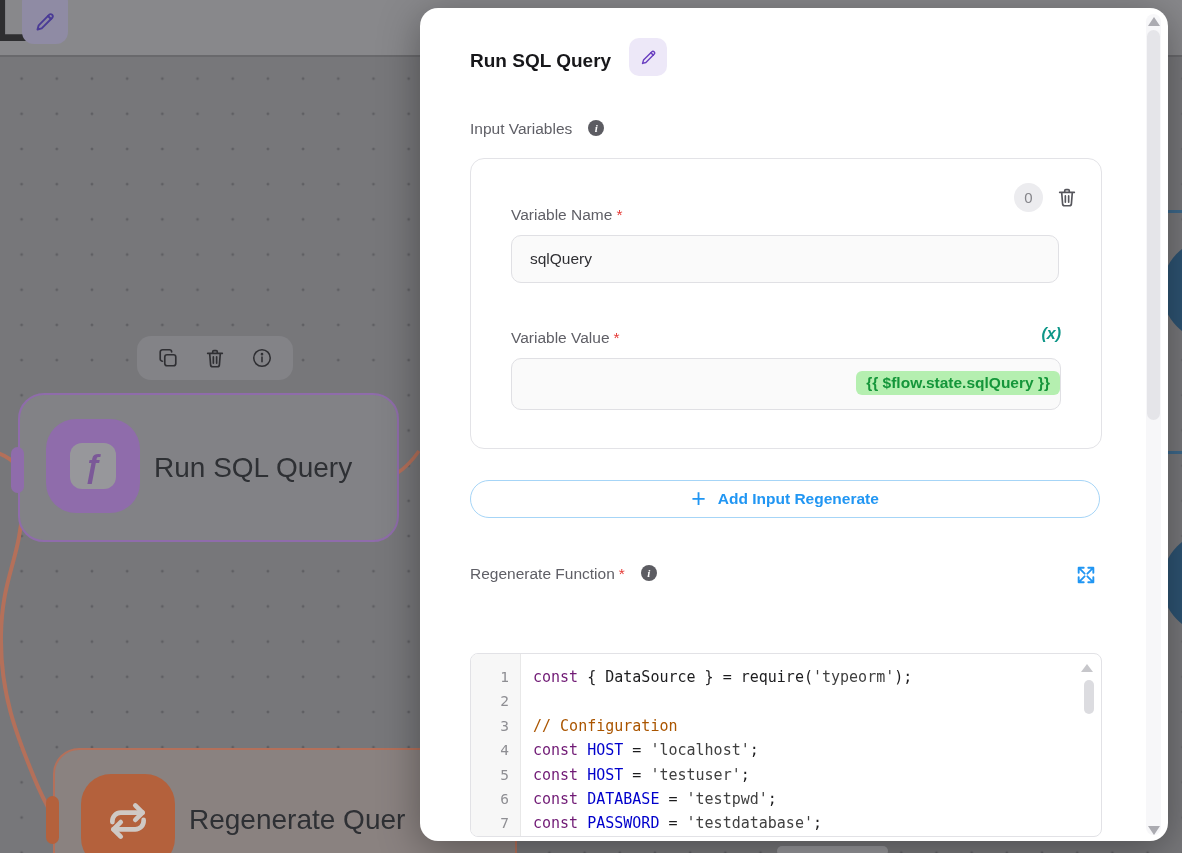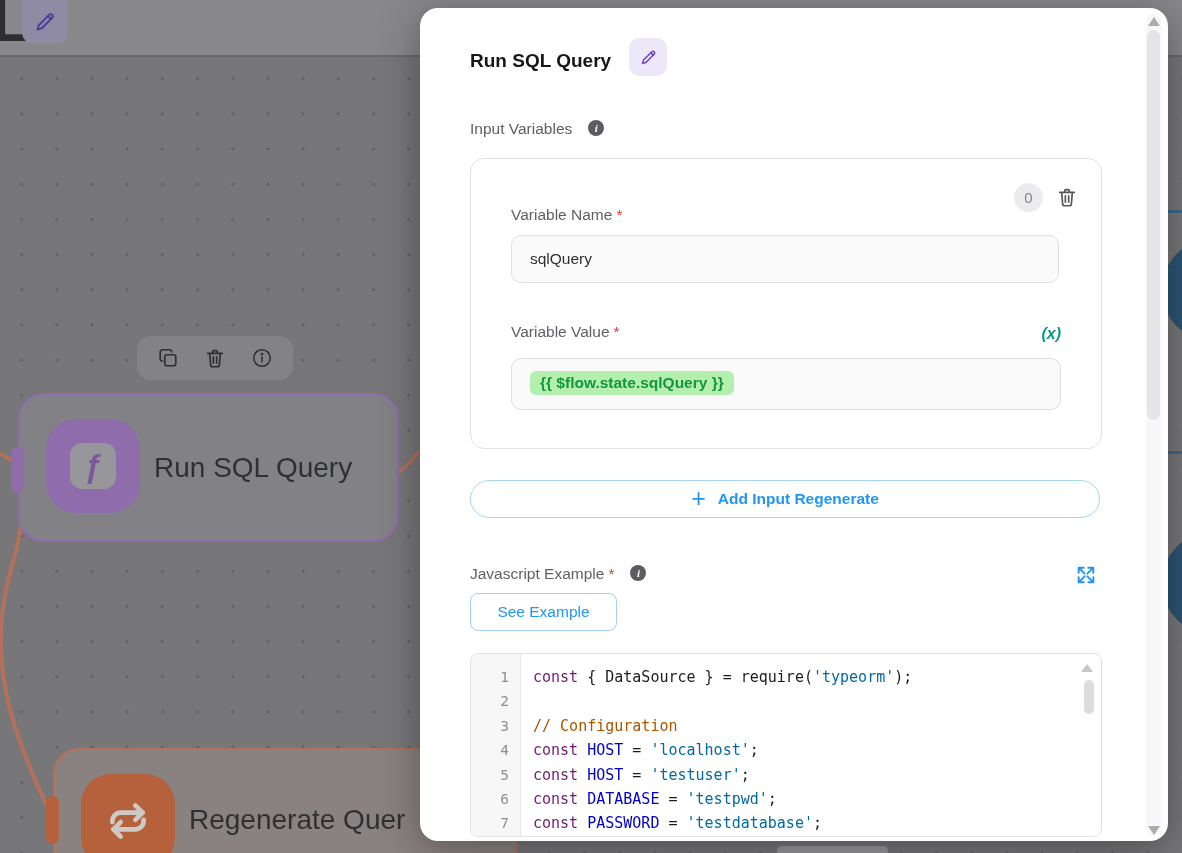--- a/index.html
+++ b/index.html
@@ -45,35 +45,35 @@
   .sec-label{position:absolute;font-size:15.5px;color:#5f5f66;display:flex;}
   .req{color:#e53935;margin-left:4px;}
   .info-icon{display:inline-flex;width:16px;height:16px;border-radius:50%;background:#5c5c62;color:#ffffff;font-size:11px;font-weight:700;align-items:center;justify-content:center;margin-left:16px;font-family:"Liberation Serif",serif;font-style:italic;cursor:pointer;}
   .vars-card{position:absolute;left:50px;top:150px;width:630px;height:289px;border:1px solid #e3e3e7;border-radius:14px;background:#fff;}
   .count-badge{position:absolute;right:58px;top:24px;width:29px;height:29px;border-radius:50%;background:#ececef;color:#85858a;font-size:15px;display:flex;align-items:center;justify-content:center;}
   .card-trash-btn{position:absolute;right:21px;top:26px;width:26px;height:26px;border:none;background:none;color:#56565c;cursor:pointer;padding:0;}
   .card-trash-btn svg{width:22px;height:22px;}
   .fld-label{position:absolute;left:40px;font-size:15.5px;color:#5f5f66;}
   .fld-input{position:absolute;left:40px;width:548px;border:1px solid #e0e0e4;border-radius:10px;background:#fafafa;font-size:15.5px;color:#2f2f33;}
   input.fld-input{height:48px;padding:8px 18px;box-sizing:border-box;outline:none;font-family:"Liberation Sans",sans-serif;}
-  .value-box{height:50px;}
+  .value-box{height:50px;text-align:right;}
   .green-chip{display:inline-block;margin:12px 0 0 18px;padding:3px 10px;border-radius:6px;background:#b5efb0;color:#15963a;font-size:15.5px;font-weight:600;}
   .var-shortcut{position:absolute;right:40px;top:166px;color:#0e9688;font-size:16px;font-weight:700;font-style:italic;cursor:pointer;}
   .add-btn{position:absolute;left:50px;top:472px;width:630px;height:38px;border:1.5px solid #a6d5f7;border-radius:19px;background:#fff;color:#2196f3;font-size:15.5px;font-weight:600;display:flex;align-items:center;justify-content:center;cursor:pointer;font-family:"Liberation Sans",sans-serif;}
   .plus-sign{font-size:25px;font-weight:400;margin-right:12px;line-height:0;position:relative;top:-1px;}
   .expand-btn{position:absolute;left:655px;top:556px;width:22px;height:22px;border:none;background:none;color:#2196f3;padding:0;cursor:pointer;}
   .see-example-btn{position:absolute;left:50px;top:585px;width:147px;height:38px;border:1px solid #9fd1f6;border-radius:8px;background:#fff;color:#2196f3;font-size:15.5px;font-weight:500;cursor:pointer;font-family:"Liberation Sans",sans-serif;}
   .code-editor{position:absolute;left:50px;top:645px;width:630px;height:182px;border:1px solid #e2e2e6;border-radius:8px;background:#fff;overflow:hidden;}
   .gutter{position:absolute;left:0;top:0;bottom:0;width:49px;background:#f7f7f7;border-right:1px solid #e8e8e8;}
   #code-lines{position:absolute;left:0;top:11px;right:0;}
   .code-line{height:24.4px;font-family:"DejaVu Sans Mono",monospace;font-size:15px;line-height:24.4px;position:relative;}
   .code-line .ln{position:absolute;left:0;width:38px;text-align:right;color:#8e8e93;font-size:14.5px;}
   .code-line .ct{display:block;margin-left:62px;white-space:pre;color:#1c1c1e;}
   .tok-k{color:#701a75;}
-  .tok-s{color:#0369a1;}
+  .tok-s{color:#404040;}
   .tok-c{color:#aa5500;}
   .tok-d{color:#0000cc;}
   .tok-p{color:#1c1c1e;}
   .ed-sb-up{position:absolute;right:8px;top:10px;width:0;height:0;border-left:6px solid transparent;border-right:6px solid transparent;border-bottom:8px solid #c7c7cb;}
   .ed-sb-thumb{position:absolute;right:7px;top:26px;width:10px;height:34px;border-radius:5px;background:#dcdce0;}
   .dlg-sb-track{position:absolute;left:726px;top:6px;width:15px;height:821px;border-radius:8px;background:#f7f7f9;}
   .dlg-sb-thumb{position:absolute;left:727px;top:22px;width:13px;height:390px;border-radius:7px;background:#e5e5e9;}
   .dlg-sb-up{position:absolute;left:728px;top:9px;width:0;height:0;border-left:6px solid transparent;border-right:6px solid transparent;border-bottom:9px solid #ababb1;}
   .dlg-sb-down{position:absolute;left:728px;top:818px;width:0;height:0;border-left:6px solid transparent;border-right:6px solid transparent;border-top:9px solid #ababb1;}
 </style>
@@ -168,46 +168,45 @@
       <svg viewBox="0 0 24 24" fill="none" stroke="currentColor" stroke-width="1.8" stroke-linejoin="round" stroke-linecap="round">
           <path d="M4 7 h16 M9.5 7 V5.2 a1.2 1.2 0 0 1 1.2 -1.2 h2.6 a1.2 1.2 0 0 1 1.2 1.2 V7 M6.2 7 l1 12.5 a2.2 2.2 0 0 0 2.2 2 h5.2 a2.2 2.2 0 0 0 2.2 -2 l1 -12.5 M10.2 10.8 v6.8 M13.8 10.8 v6.8"></path>
         </svg>
     </button>
 
     <div class="fld-label" style="top:47px;">
       <span>Variable Name</span><span class="req">*</span>
     </div>
     <input class="fld-input" style="top: 76px;" value="sqlQuery">
 
-    <div class="fld-label" style="top:164px;">
+    <div class="fld-label" style="top:170px;">
       <span>Variable Value</span><span class="req">*</span>
     </div>
     <span class="var-shortcut">(x)</span>
     <div class="fld-input value-box" style="top:199px;">
       <span class="green-chip">{{ $flow.state.sqlQuery }}</span>
     </div>
   </div>
 
   <button class="add-btn">
     <span class="plus-sign">+</span>
     <span>Add Input Regenerate</span>
   </button>
 
   <div class="sec-label" style="left:50px;top:557px;">
-    <span>Javascript Example</span>
+    <span>Regenerate Function</span>
       <span class="req">*</span>
     <span class="info-icon">i</span>
   </div>
   <button class="expand-btn">
     <svg viewBox="0 0 24 24" fill="none" stroke="currentColor" stroke-width="2.1" stroke-linecap="round" stroke-linejoin="round">
         <path d="M13.5 10.5 L20 4 M14.5 4 h5.5 v5.5 M10.5 13.5 L4 20 M4 14.5 V20 h5.5 M13.5 13.5 L20 20 M20 14.5 V20 h-5.5 M10.5 10.5 L4 4 M4 9.5 V4 h5.5"></path>
       </svg>
   </button>
 
-  <button class="see-example-btn">See Example</button>
 
   <div class="code-editor">
     <div class="gutter"></div>
     <div id="code-lines">
         <div class="code-line">
           <span class="ln">1</span>
           <span class="ct"><span class="tok-k">const</span><span class="tok-p"> { DataSource } = require(</span><span class="tok-s">'typeorm'</span><span class="tok-p">);</span></span>
         </div>
         <div class="code-line">
           <span class="ln">2</span>

